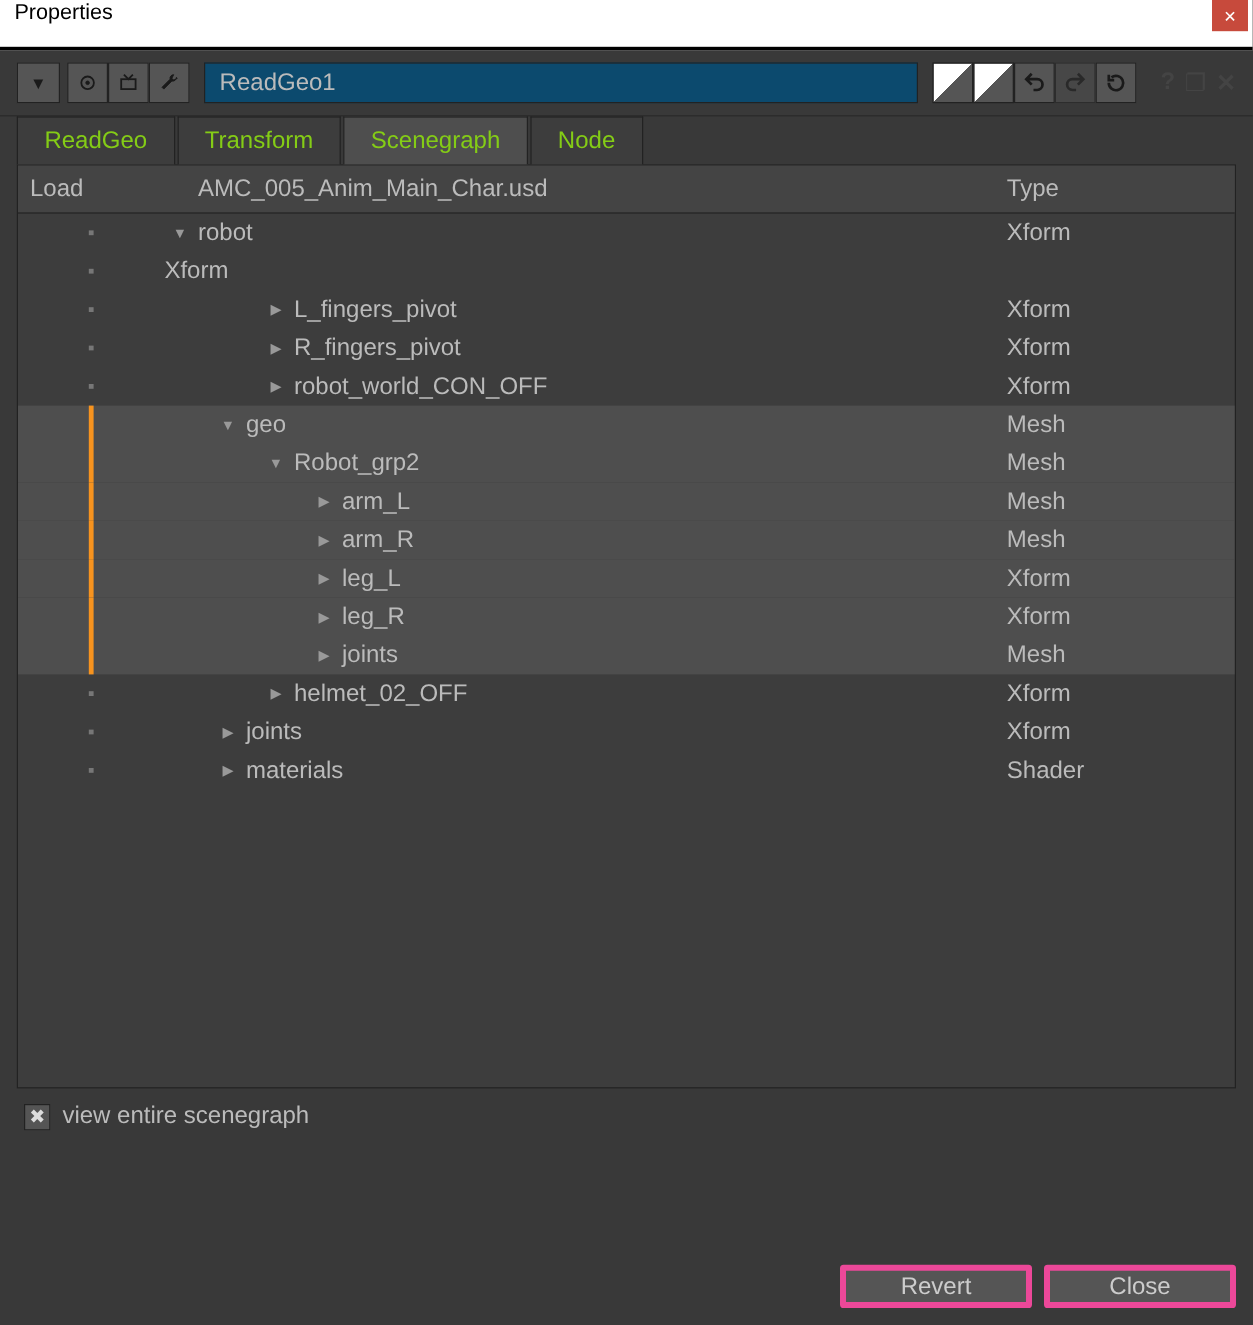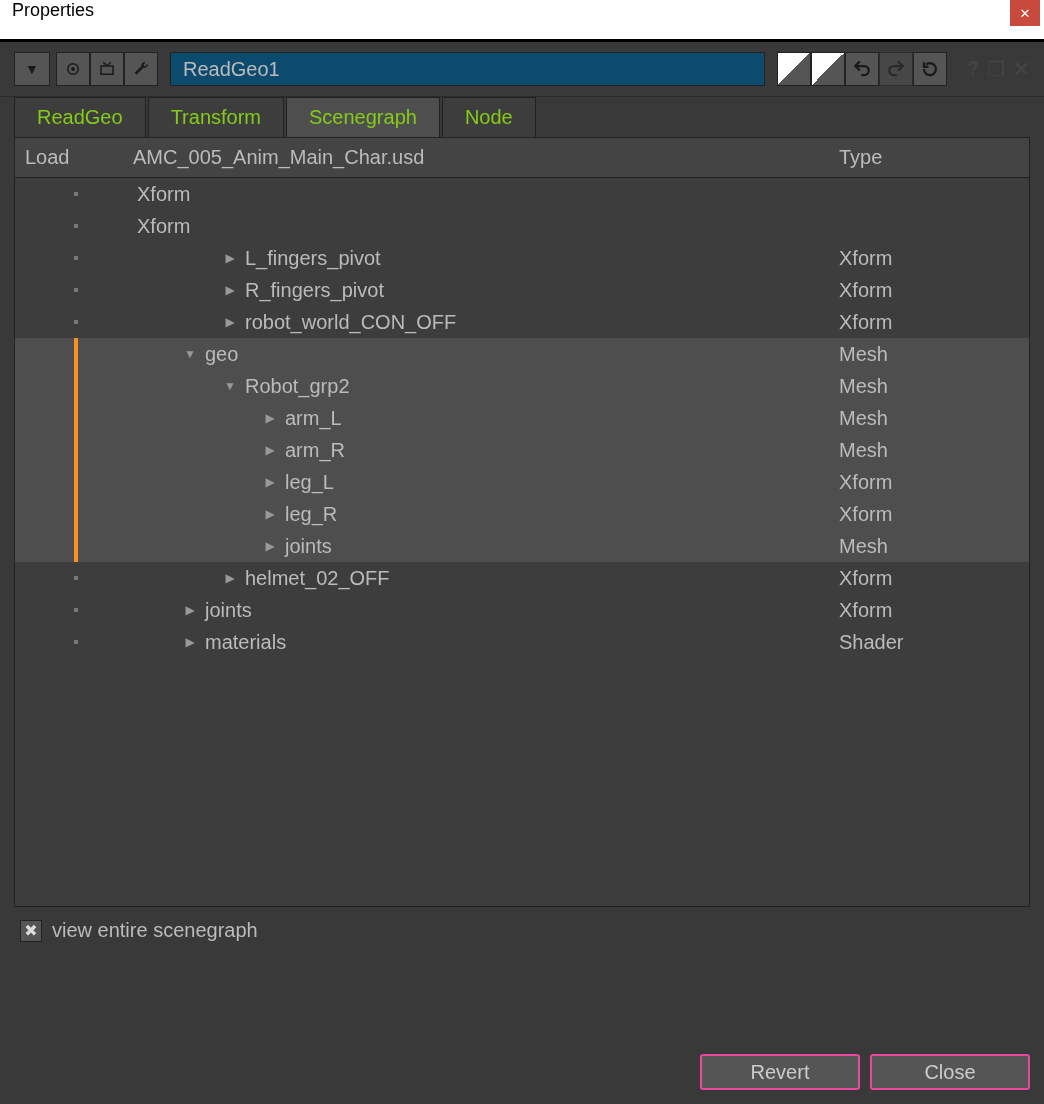--- a/index.html
+++ b/index.html
@@ -18,41 +18,41 @@
 .tool-right { display: flex; gap: 0; }
 .tool-right .tool-btn { border-radius: 0; }
 .tool-icons-end { display: flex; gap: 8px; margin-left: 14px; color: #444; }
 .tool-icons-end span { font-size: 20px; cursor: pointer; }
 
 .tabs { display: flex; padding: 0 14px; gap: 2px; }
 .tab { padding: 8px 22px; font-size: 20px; color: #84cc16; background: #3d3d3d; border: 1px solid #222; border-bottom: none; cursor: pointer; }
 .tab.active { background: #4e4e4e; }
 
 .panel { margin: 0 14px; background: #3d3d3d; border: 1px solid #222; height: 770px; display: flex; flex-direction: column; }
-.table-header { display: flex; background: #444; border-bottom: 1px solid #222; height: 40px; align-items: center; color: #bbb; font-size: 20px; }
+.table-header { display: flex; background: #444; border-bottom: 1px solid #222; height: 40px; align-items: center; color: #bbb; font-size: 20px; gap: 32px; }
 .col-load { width: 112px; padding-left: 10px; }
 .col-name { flex: 1; padding-left: 6px; }
 .col-type { width: 200px; padding-left: 10px; }
 
 .tree { flex: 1; overflow: auto; font-size: 20px; color: #bbb; }
 .row { display: flex; height: 32px; align-items: center; }
 .row .col-load { display: flex; align-items: center; justify-content: center; position: relative; }
 .load-dot { width: 4px; height: 4px; background: #777; }
 .load-bar { width: 4px; height: 32px; background: #f7931e; }
 .row .col-name { display: flex; align-items: center; gap: 8px; }
 .row.sel { background: #4e4e4e; }
 .expander { width: 14px; height: 14px; display: inline-flex; align-items: center; justify-content: center; color: #999; font-size: 12px; }
 .expander.open::before { content: "▼"; }
 .expander.closed::before { content: "▶"; }
 
 .footer-check { display: flex; align-items: center; gap: 10px; padding: 12px 20px; color: #bbb; font-size: 20px; }
 .chk { width: 22px; height: 22px; background: #555; border: 1px solid #222; display: flex; align-items: center; justify-content: center; color: #ddd; font-size: 16px; cursor: pointer; }
 
 .buttons { position: absolute; bottom: 14px; right: 14px; display: flex; gap: 10px; }
-.btn { width: 160px; height: 36px; background: #555; border: 2px solid #ec4899; color: #ccc; font-size: 20px; display: flex; align-items: center; justify-content: center; cursor: pointer; border-radius: 3px; }
+.btn { width: 160px; height: 36px; background: #555; border: 5px solid #ec4899; color: #ccc; font-size: 20px; display: flex; align-items: center; justify-content: center; cursor: pointer; border-radius: 3px; }
 
 svg.icon-svg { width: 18px; height: 18px; stroke: #1a1a1a; fill: #1a1a1a; }
 .tool-btn.diag { background: linear-gradient(135deg, #fff 0 50%, #555 50% 100%); border: 1px solid #222; }
 </style>
 </head>
 <body>
 
 <div class="titlebar">
   <span class="titlebar-text">Properties</span>
   <div class="closebtn">
@@ -122,20 +122,24 @@
   <div class="table-header">
     <div class="col-load">Load</div>
     <div class="col-name">AMC_005_Anim_Main_Char.usd</div>
     <div class="col-type">Type</div>
   </div>
   <div class="tree" id="tree">
       <div class="row">
         <div class="col-load">
           <div class="load-dot"></div>
         </div>
+        <div class="col-name" style="padding-left: 16px;">
+          <span class="expander open"></span>
+          <span>robot</span>
+        </div>
         <div class="col-type">Xform</div>
       </div>
       <div class="row">
         <div class="col-load">
           <div class="load-dot"></div>
         </div>
         <div class="col-type">Xform</div>
       </div>
       <div class="row">
         <div class="col-load">

